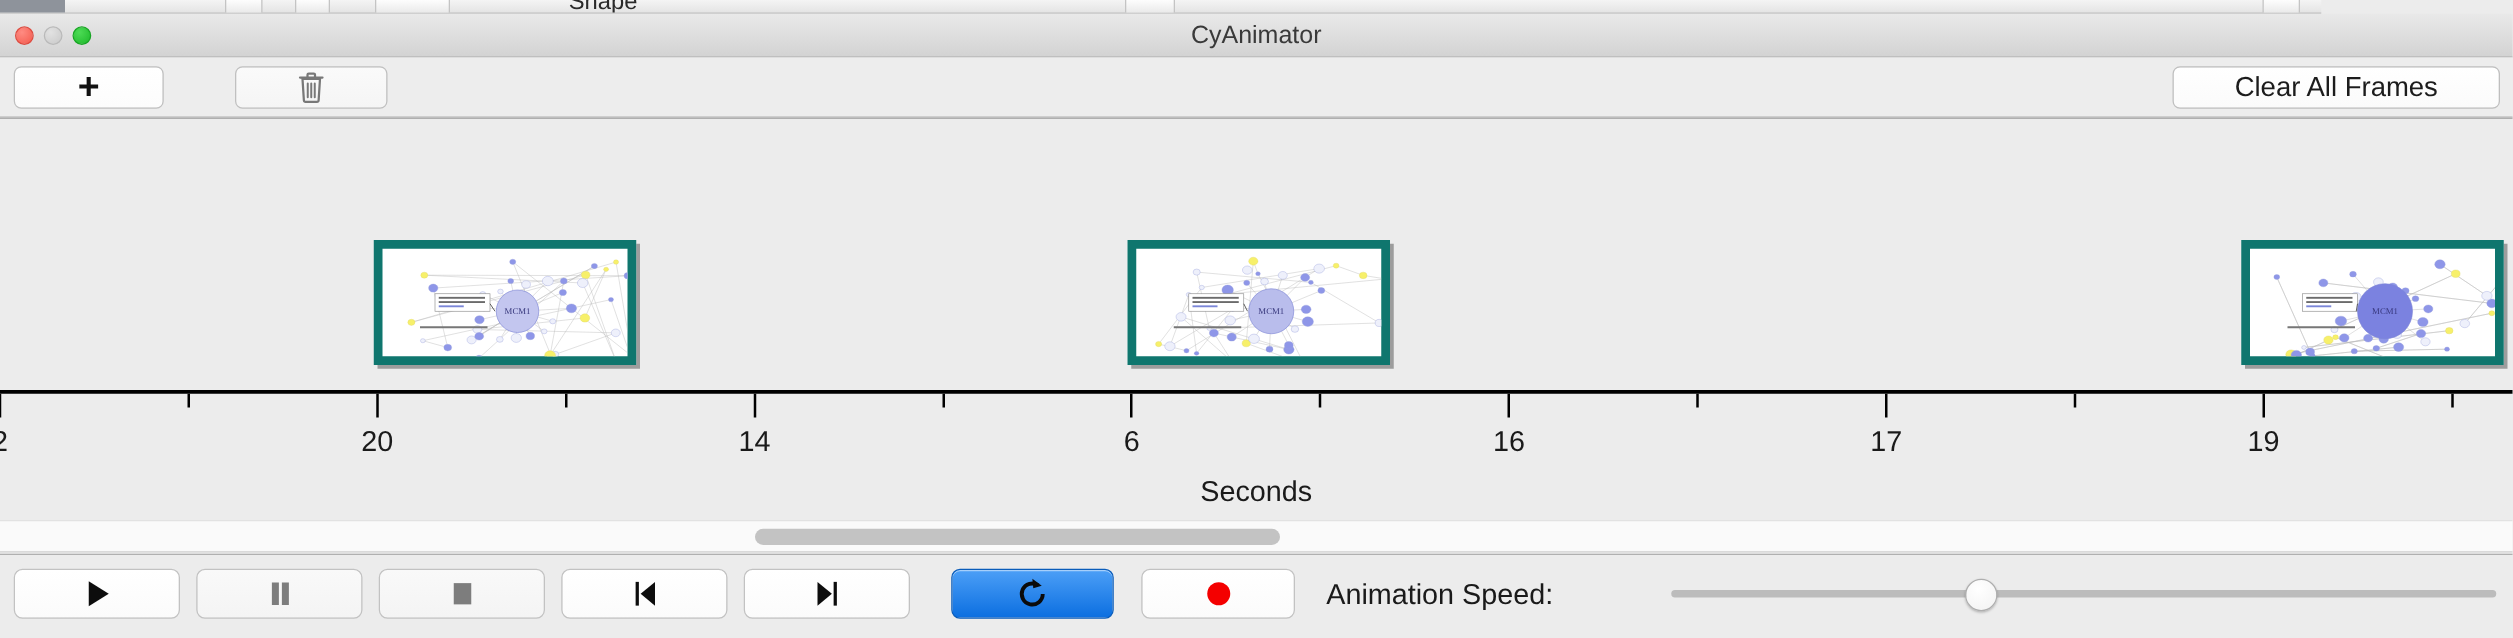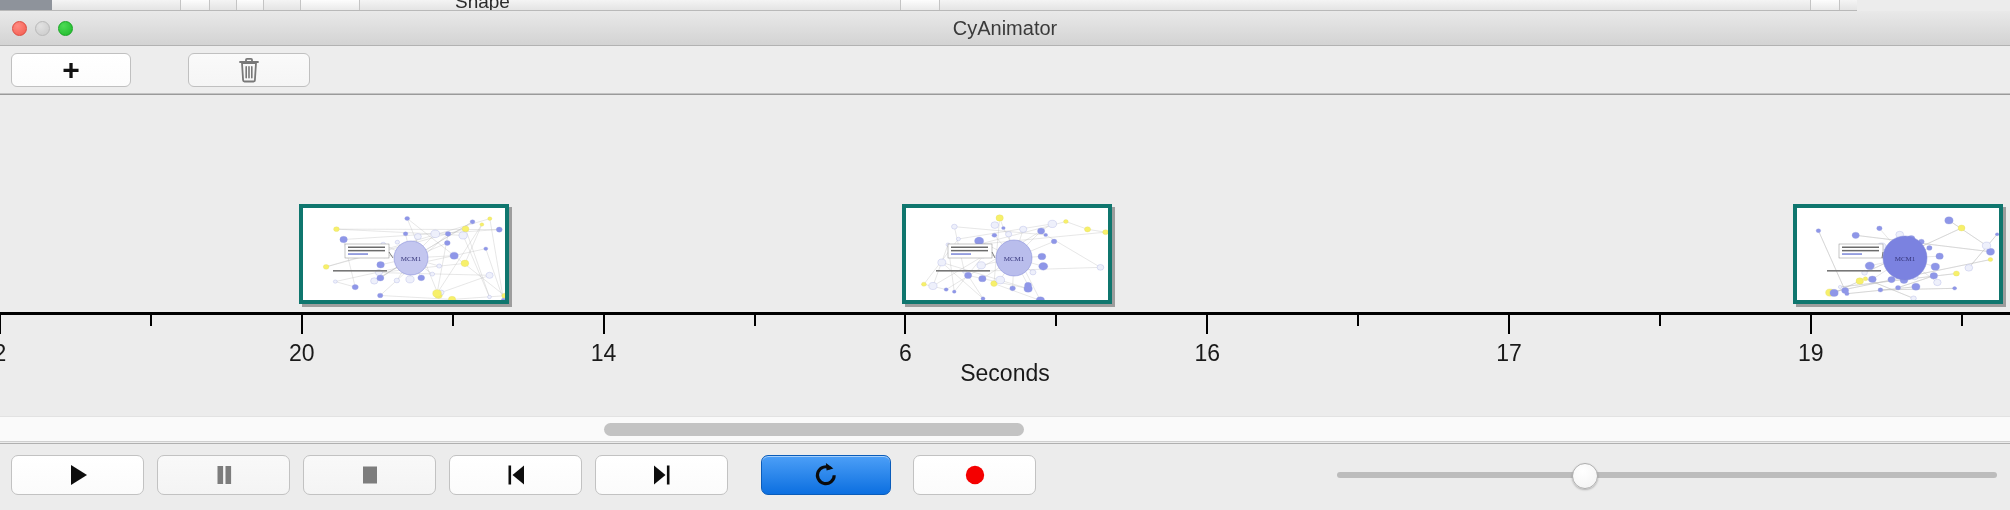--- a/index.html
+++ b/index.html
@@ -74,24 +74,24 @@
   }
   .plus-glyph { font-size: 30px; font-weight: bold; color: #111; line-height: 1; }
 
   
   #timeline {
     position: absolute; left: 0; top: 94px; width: 2010px; height: 218px;
     background: #ececec;
     border-top: 1px solid #9a9a9a;
   }
   .frame {
-    position: absolute; bottom: 8px;
+    position: absolute; bottom: 20px;
     width: 210px; height: 100px;
     background: #fff;
-    border: 4px solid #0f766e;
+    border: 7px solid #0f766e;
     box-shadow: 3px 3px 0 0 #9d9d9d;
     overflow: hidden;
   }
   .frame svg { display: block; width: 210px; height: 100px; }
 
   
   #axis {
     position: absolute; left: 0; top: 312px; width: 2010px; height: 60px;
     background: #ececec;
   }
@@ -101,21 +101,21 @@
   .tick { position: absolute; top: 3px; width: 2px; background: #000; }
   .tick.major { height: 19px; }
   .tick.minor { height: 11px; }
   .ticklabel {
     position: absolute; top: 28px;
     font-size: 23px; color: #1a1a1a;
     transform: translateX(-50%);
     white-space: nowrap;
   }
   #axis-title {
-    position: absolute; top: 360px; left: 0; width: 2010px;
+    position: absolute; top: 380px; left: 0; width: 2010px;
     text-align: center; font-size: 23px; color: #1a1a1a;
   }
 
   
   #hscroll {
     position: absolute; left: 0; top: 416px; width: 2010px; height: 26px;
     background: #fafafa; border-top: 1px solid #e2e2e2; border-bottom: 1px solid #cfcfcf;
   }
   #hscroll-thumb {
     position: absolute; top: 6px; left: 762px; width: 420px; height: 13px;
@@ -194,20 +194,21 @@
   <div class="tbtn enabled" id="btn-add">
     <span class="plus-glyph">+</span>
   </div>
   <div class="tbtn disabled" id="btn-del">
     <svg width="22" height="26" viewBox="0 0 22 26">
       <path d="M2 5 h18 M8 5 v-2.2 a1 1 0 0 1 1-1 h4 a1 1 0 0 1 1 1 V5" fill="none" stroke="#787878" stroke-width="1.8" stroke-linecap="round"></path>
       <path d="M4 6 h14 l-1.1 17.2 a1.4 1.4 0 0 1 -1.4 1.3 H6.5 a1.4 1.4 0 0 1 -1.4 -1.3 Z" fill="none" stroke="#787878" stroke-width="1.8"></path>
       <path d="M8.2 9.8 v11 M11 9.8 v11 M13.8 9.8 v11" fill="none" stroke="#787878" stroke-width="1.6" stroke-linecap="round"></path>
     </svg>
   </div>
+  <div id="btn-clear">Clear All Frames</div>
 </div>
 
 <div id="timeline">
     <div class="frame" style="left: 298.802px;">
       <svg viewBox="0 0 210 100">
         <g stroke="#b9b9b9" stroke-width="0.35" fill="none">
           <line x1="108" y1="50" x2="136.20046885092978" y2="58.029300264570395"></line>
           <line x1="108" y1="50" x2="129.33504587088746" y2="66.10042081972483"></line>
           <line x1="108" y1="50" x2="118.23861457232651" y2="69.81962428033094"></line>
           <line x1="108" y1="50" x2="107.01836648310984" y2="71.35408974579872"></line>
@@ -559,18 +560,19 @@
       <path d="M13.9 2.0 L21.4 7.6 L14.6 9.6 Z" fill="#0b0b0b"></path>
     </svg>
   </div>
 
   <div class="cbtn on" id="c-rec">
     <svg width="26" height="26" viewBox="0 0 26 26">
       <circle cx="13" cy="13" r="9.2" fill="#f40000"></circle>
     </svg>
   </div>
 
+  <div id="speed-label">Animation Speed:</div>
 
   <div id="slider">
     <div id="slider-track"></div>
     <div id="slider-thumb" style="left: 235px;"></div>
   </div>
 </div>
 
 </body></html>

